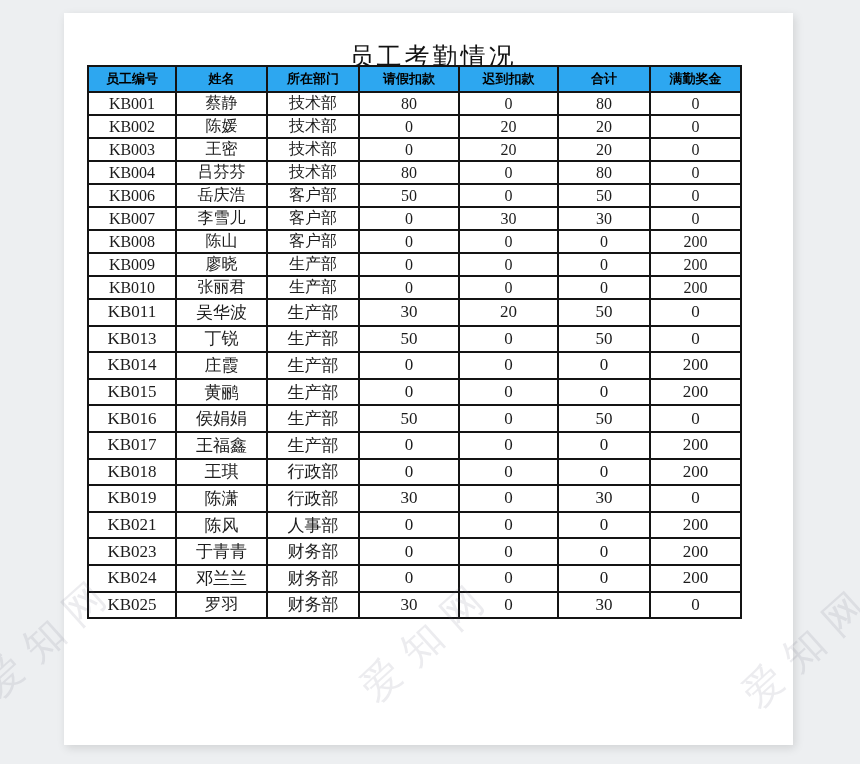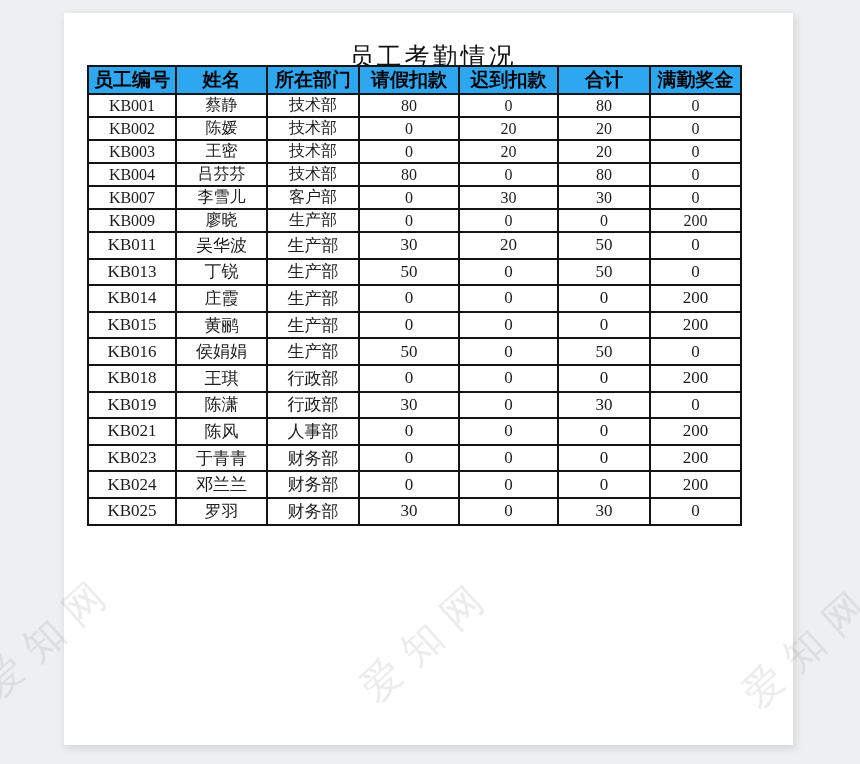--- a/index.html
+++ b/index.html
@@ -29,21 +29,21 @@
   }
   table.att th, table.att td{
     border:2px solid var(--border-color,#141414);
     text-align:center;vertical-align:middle;
     padding:0;overflow:hidden;white-space:nowrap;
   }
   table.att th{
     background:var(--header-bg,#2da7f0);
     color:#000;
     font-family:"Liberation Sans","DejaVu Sans",sans-serif;
-    font-weight:bold;font-size:19px;
+    font-weight:bold;font-size:13px;
     height:24px;
   }
   table.att td{
     background:#ffffff;
     color:#1c1c1c;
     font-size:17px;
     height:24.6px;
     font-family:"Liberation Serif","DejaVu Serif",serif;
   }
   table.att tr.compact td{
@@ -119,37 +119,64 @@
         <tr class="compact">
           <td>KB004</td>
           <td>吕芬芬</td>
           <td>技术部</td>
           <td>80</td>
           <td>0</td>
           <td>80</td>
           <td>0</td>
         </tr>
         <tr class="compact">
+          <td>KB006</td>
+          <td>岳庆浩</td>
+          <td>客户部</td>
+          <td>50</td>
+          <td>0</td>
+          <td>50</td>
+          <td>0</td>
+        </tr>
+        <tr class="compact">
           <td>KB007</td>
           <td>李雪儿</td>
           <td>客户部</td>
           <td>0</td>
           <td>30</td>
           <td>30</td>
           <td>0</td>
         </tr>
         <tr class="compact">
+          <td>KB008</td>
+          <td>陈山</td>
+          <td>客户部</td>
+          <td>0</td>
+          <td>0</td>
+          <td>0</td>
+          <td>200</td>
+        </tr>
+        <tr class="compact">
           <td>KB009</td>
           <td>廖晓</td>
           <td>生产部</td>
           <td>0</td>
           <td>0</td>
           <td>0</td>
           <td>200</td>
         </tr>
+        <tr class="compact">
+          <td>KB010</td>
+          <td>张丽君</td>
+          <td>生产部</td>
+          <td>0</td>
+          <td>0</td>
+          <td>0</td>
+          <td>200</td>
+        </tr>
         <tr>
           <td>KB011</td>
           <td>吴华波</td>
           <td>生产部</td>
           <td>30</td>
           <td>20</td>
           <td>50</td>
           <td>0</td>
         </tr>
         <tr>
@@ -180,20 +207,29 @@
           <td>200</td>
         </tr>
         <tr>
           <td>KB016</td>
           <td>侯娟娟</td>
           <td>生产部</td>
           <td>50</td>
           <td>0</td>
           <td>50</td>
           <td>0</td>
+        </tr>
+        <tr>
+          <td>KB017</td>
+          <td>王福鑫</td>
+          <td>生产部</td>
+          <td>0</td>
+          <td>0</td>
+          <td>0</td>
+          <td>200</td>
         </tr>
         <tr>
           <td>KB018</td>
           <td>王琪</td>
           <td>行政部</td>
           <td>0</td>
           <td>0</td>
           <td>0</td>
           <td>200</td>
         </tr>

